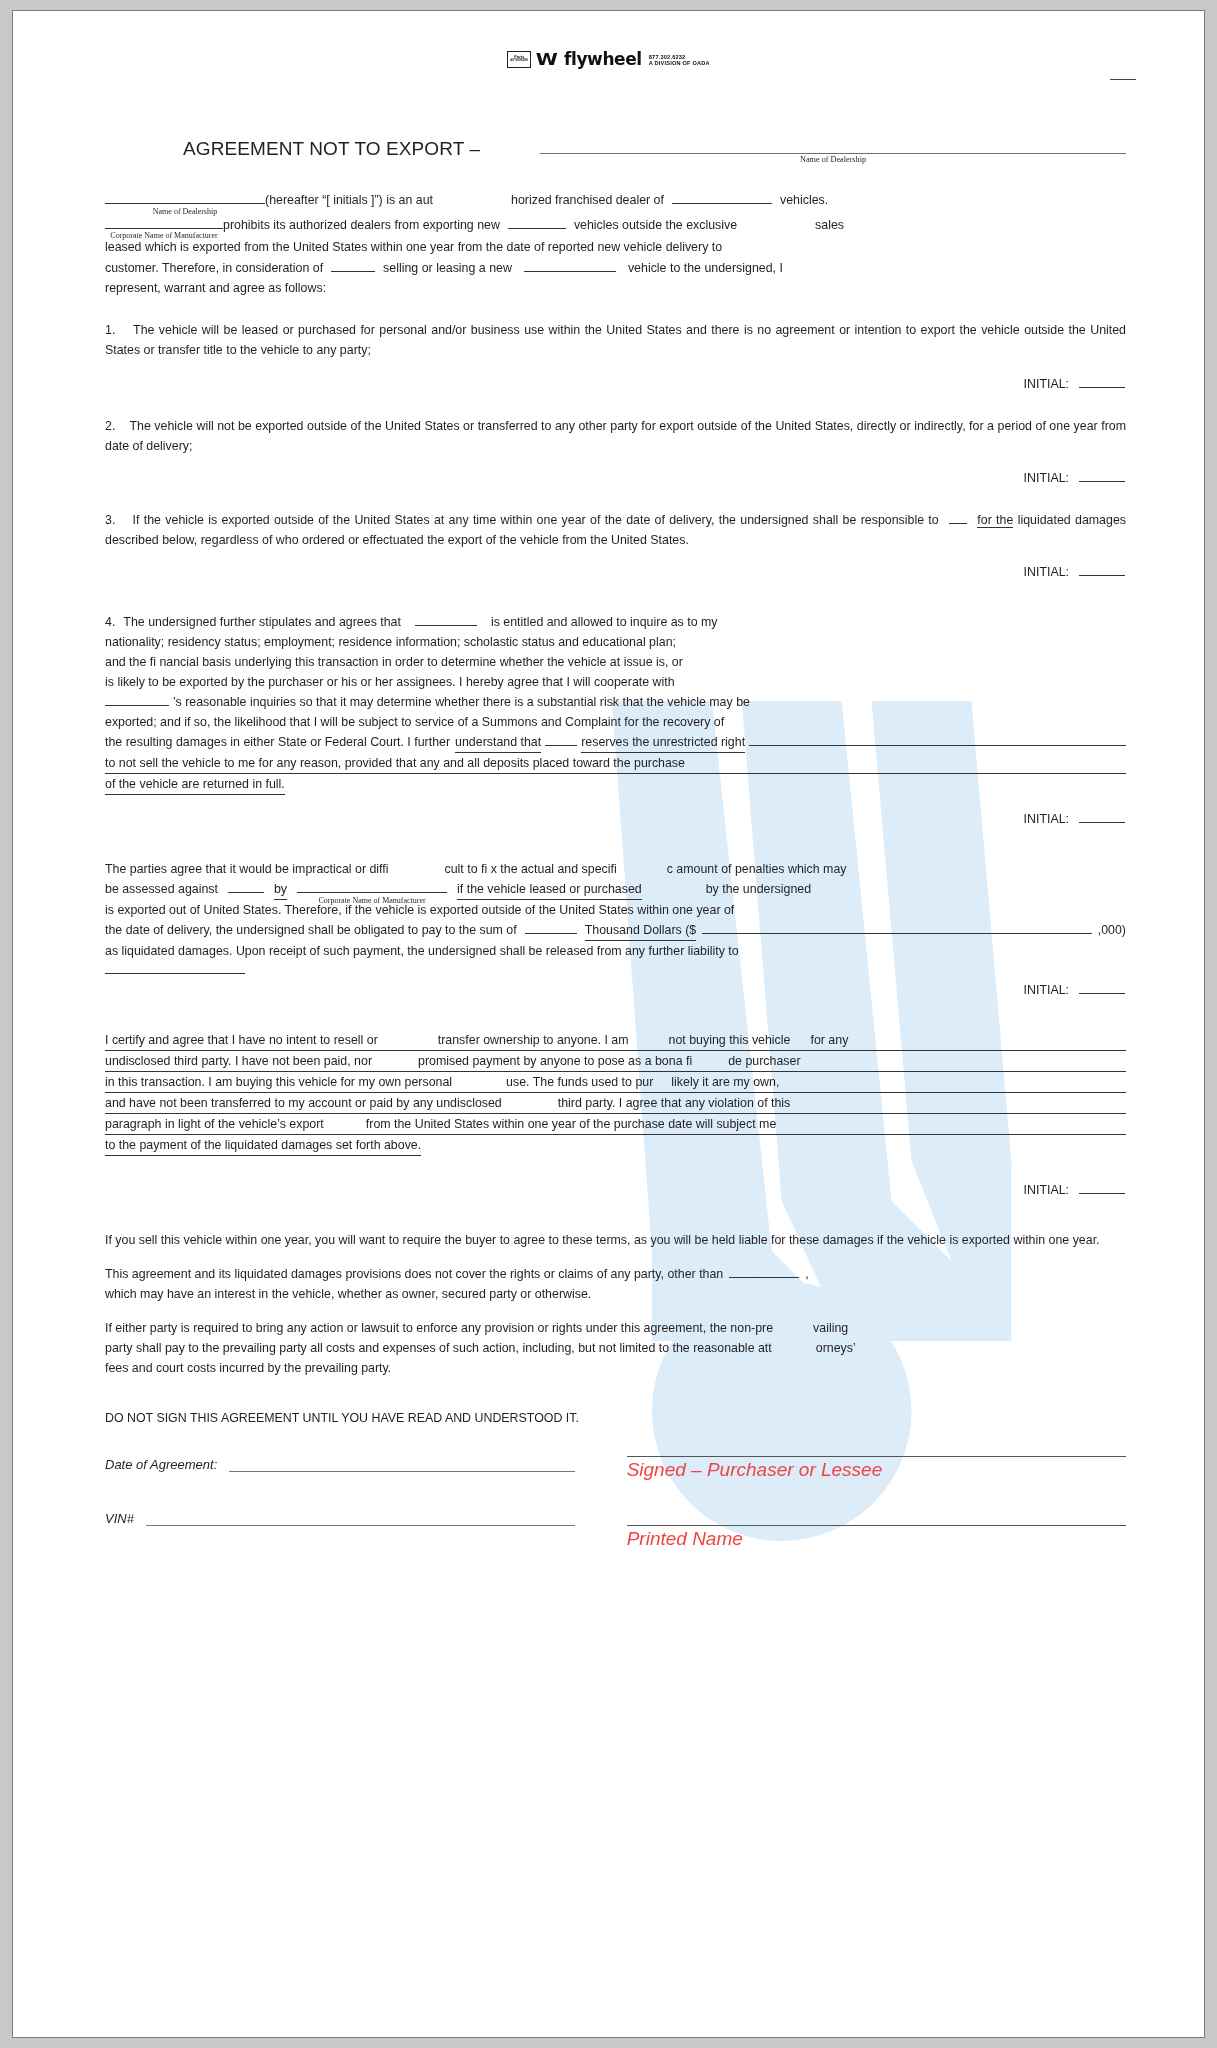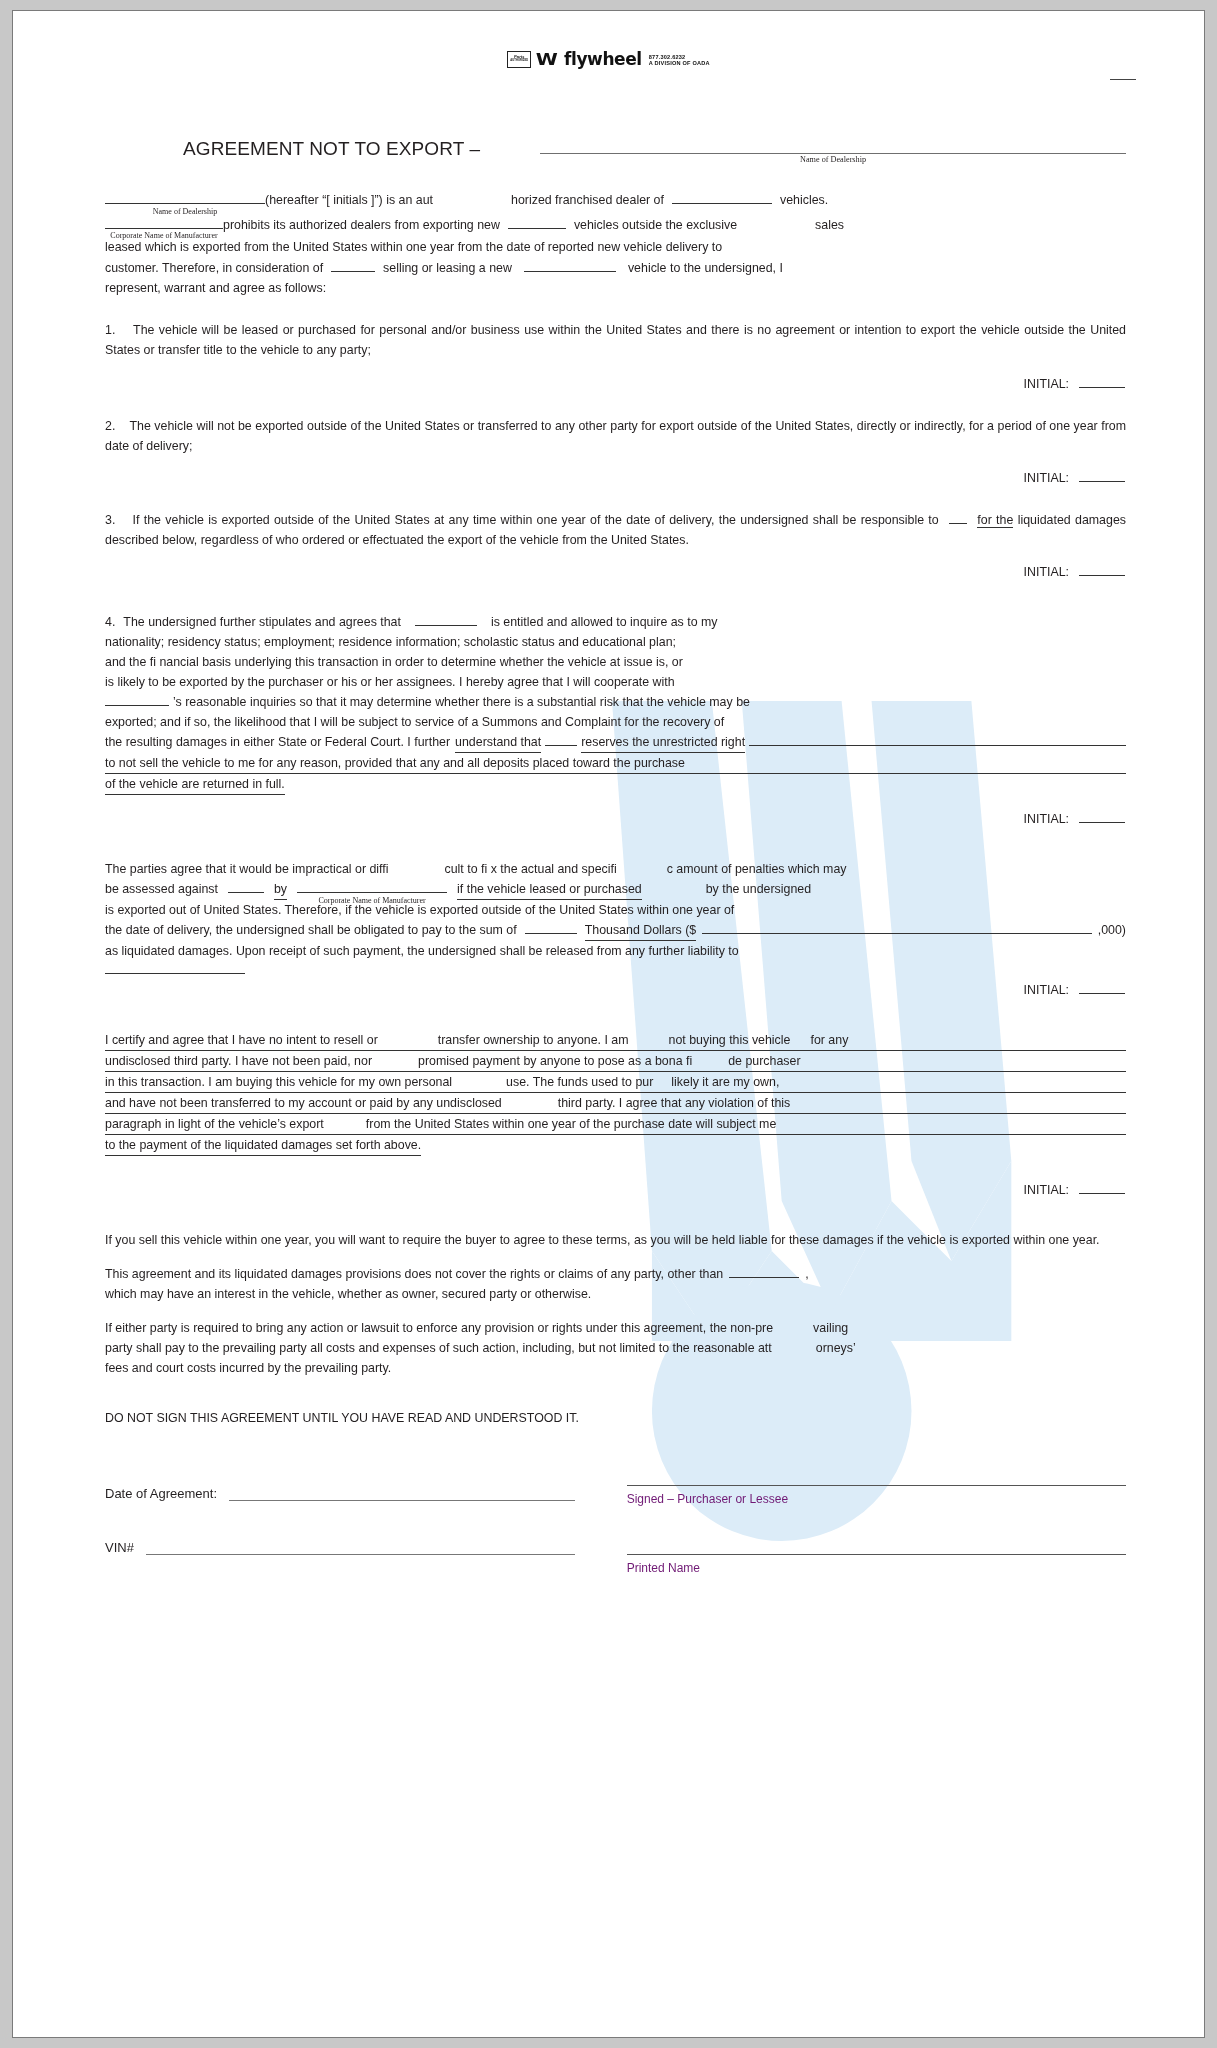--- a/index.html
+++ b/index.html
@@ -181,32 +181,32 @@
     position: absolute;
     left: 0; right: 0;
     top: 13px;
     font-family: "Liberation Serif", serif;
     font-size: 8px;
     text-align: center;
     color: #231f20;
     white-space: nowrap;
   }
   
-  .sig-area { margin-top: 56px; }
+  .sig-area { margin-top: 27px; font-style: italic; }
   .sig-grid {
     display: flex;
     gap: 52px;
   }
   .sig-left { width: 46%; }
   .sig-right { flex: 1; }
   .sig-line-strong {
     border-bottom: 1.6px solid #555;
     height: 1px;
   }
-  .sig-label { font-size: 12px; color: #701a75; padding-top: 3px; }
+  .sig-label { font-size: 19px; color: #ef4444; padding-top: 3px; }
   .field-row {
     display: flex;
     align-items: flex-end;
     gap: 12px;
     margin-bottom: 34px;
   }
   .field-row .k { font-size: 13px; white-space: nowrap; }
   .field-row .v { flex: 1; border-bottom: 1.6px solid #777; height: 1px; margin-bottom: 3px; }
 </style>
 </head>

